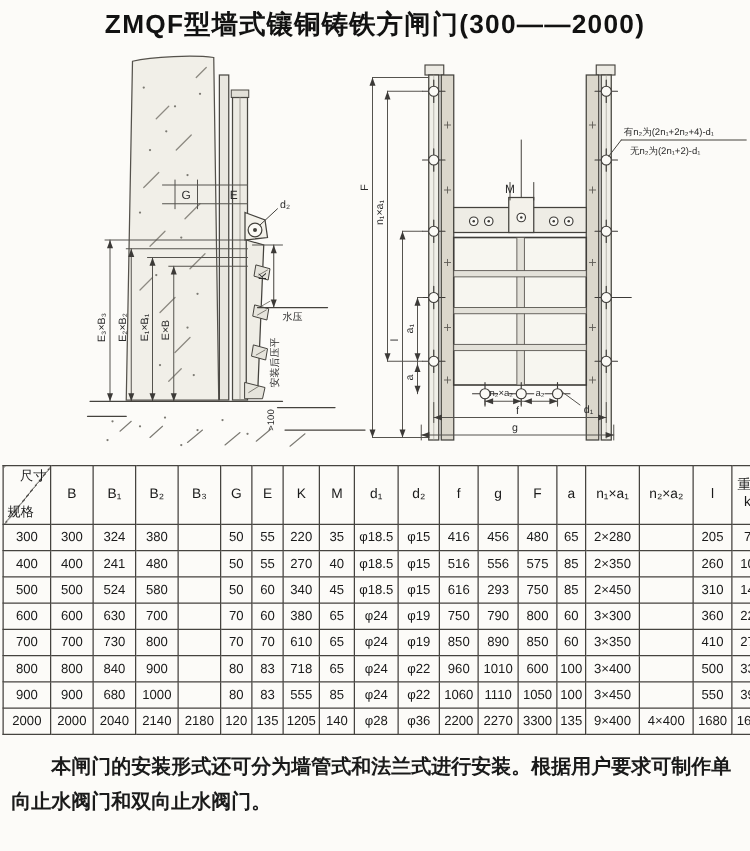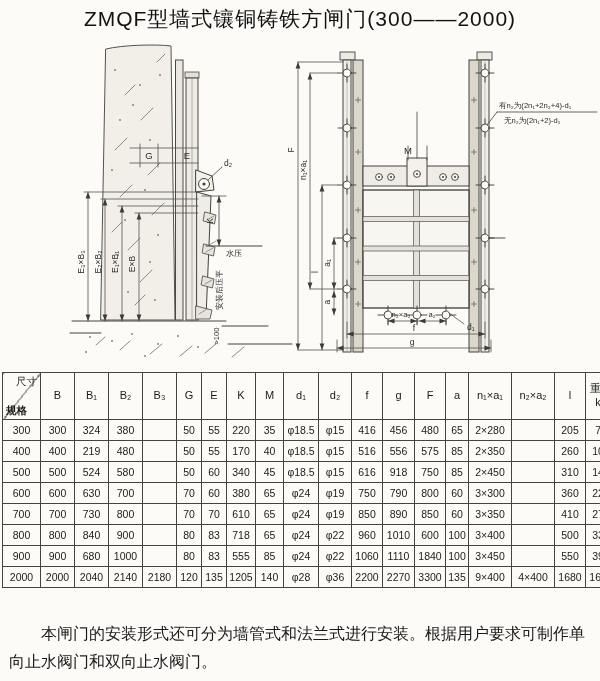--- a/index.html
+++ b/index.html
@@ -3,21 +3,21 @@
 <meta charset="utf-8">
 <style>
   html,body{margin:0;padding:0;}
   body{
     width:600px;height:681px;position:relative;overflow:hidden;
     background:#fcfbf8;color:#1a1a1a;
     font-family:"Liberation Sans","DejaVu Sans",sans-serif;
   }
   .page-title{
     position:absolute;top:5px;left:0;width:600px;text-align:center;
-    font-size:21px;font-weight:normal;letter-spacing:1px;color:#121212;
+    font-size:21px;font-weight:bold;letter-spacing:1px;color:#121212;
   }
   svg.drawing{position:absolute;top:0;left:0;}
   svg text{font-family:"Liberation Sans","DejaVu Sans",sans-serif;fill:#2b2b2b;}
   .lbl{font-size:8.5px;}
   .lbl-cn{font-size:8px;}
   .lbl-big{font-size:9.5px;}
   .lbl-note{font-size:7.6px;}
 
   table.spec{
     position:absolute;top:372px;left:2px;width:596px;
@@ -28,25 +28,25 @@
     border:1px solid #45433f;text-align:center;vertical-align:middle;
     padding:0;font-weight:normal;overflow:hidden;
   }
   table.spec thead th{height:46px;font-size:11px;white-space:pre-line;line-height:1.25;}
   table.spec tbody td{height:20px;font-size:10.5px;}
   td.corner,th.corner{
     position:relative;
     background:linear-gradient(to bottom right,transparent 49.3%,#45433f 49.3%,#45433f 50.7%,transparent 50.7%);
   }
   .corner-top{position:absolute;top:2px;right:3px;font-size:10.5px;}
-  .corner-bottom{position:absolute;bottom:2px;left:3px;font-size:10.5px;font-weight:bold;}
+  .corner-bottom{position:absolute;bottom:2px;left:3px;font-size:10.5px;}
 
   .notes{position:absolute;top:596px;left:9px;width:582px;}
   .notes-heading{font-size:16px;}
-  .notes-body{margin-top:24px;font-size:16px;line-height:1.75;text-indent:2em;}
+  .notes-body{margin-top:4px;font-size:16px;line-height:1.75;text-indent:2em;font-weight:bold;}
 </style>
 </head>
 <body>
 
 <div class="page-title">ZMQF型墙式镶铜铸铁方闸门(300——2000)</div>
 
 <svg class="drawing" width="600" height="372" viewBox="0 0 600 372">
   <defs>
     <path id="ar-u" d="M0,0 L-2.4,6.5 L2.4,6.5 Z" fill="#3c3a37"></path>
     <path id="ar-d" d="M0,0 L-2.4,-6.5 L2.4,-6.5 Z" fill="#3c3a37"></path>
@@ -379,26 +379,26 @@
         <td>480</td>
         <td>65</td>
         <td>2×280</td>
         <td></td>
         <td>205</td>
         <td>70</td>
       </tr>
       <tr>
         <td>400</td>
         <td>400</td>
-        <td>219</td>
+        <td>241</td>
         <td>480</td>
         <td></td>
         <td>50</td>
         <td>55</td>
-        <td>170</td>
+        <td>270</td>
         <td>40</td>
         <td>φ18.5</td>
         <td>φ15</td>
         <td>516</td>
         <td>556</td>
         <td>575</td>
         <td>85</td>
         <td>2×350</td>
         <td></td>
         <td>260</td>
@@ -410,21 +410,21 @@
         <td>524</td>
         <td>580</td>
         <td></td>
         <td>50</td>
         <td>60</td>
         <td>340</td>
         <td>45</td>
         <td>φ18.5</td>
         <td>φ15</td>
         <td>616</td>
-        <td>918</td>
+        <td>293</td>
         <td>750</td>
         <td>85</td>
         <td>2×450</td>
         <td></td>
         <td>310</td>
         <td>145</td>
       </tr>
       <tr>
         <td>600</td>
         <td>600</td>
@@ -495,21 +495,21 @@
         <td>1000</td>
         <td></td>
         <td>80</td>
         <td>83</td>
         <td>555</td>
         <td>85</td>
         <td>φ24</td>
         <td>φ22</td>
         <td>1060</td>
         <td>1110</td>
-        <td>1840</td>
+        <td>1050</td>
         <td>100</td>
         <td>3×450</td>
         <td></td>
         <td>550</td>
         <td>393</td>
       </tr>
       <tr>
         <td>2000</td>
         <td>2000</td>
         <td>2040</td>

